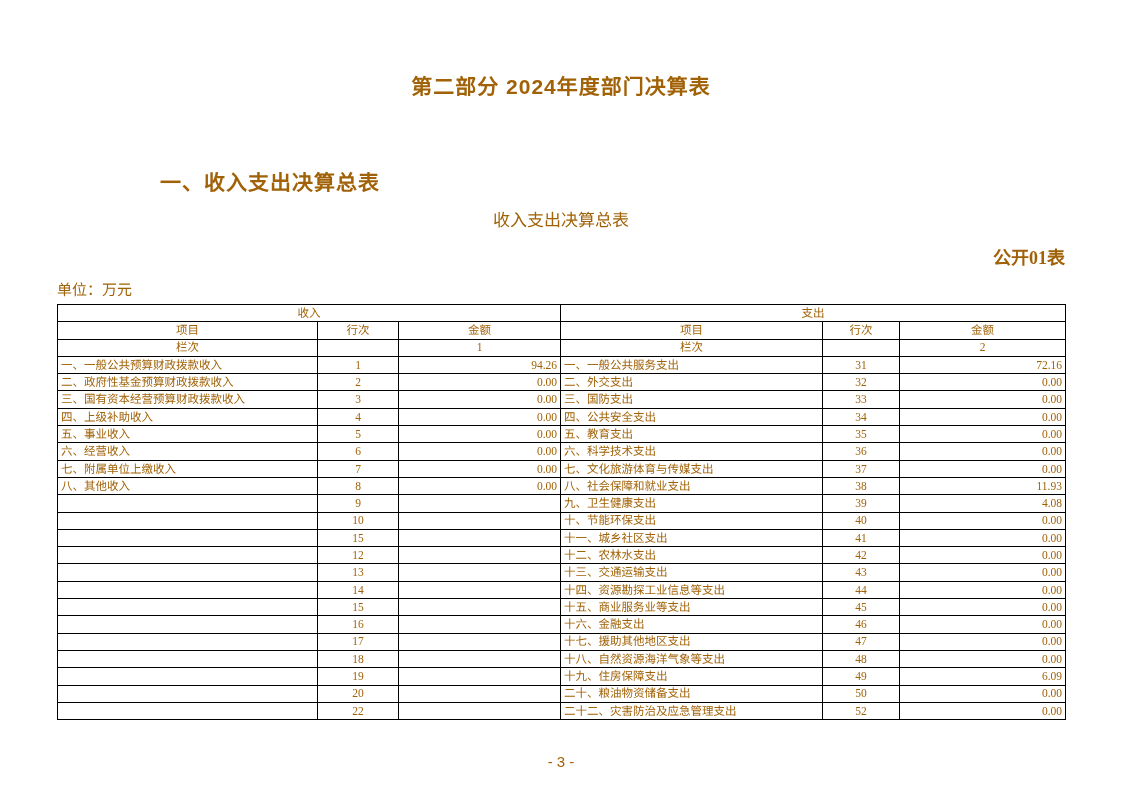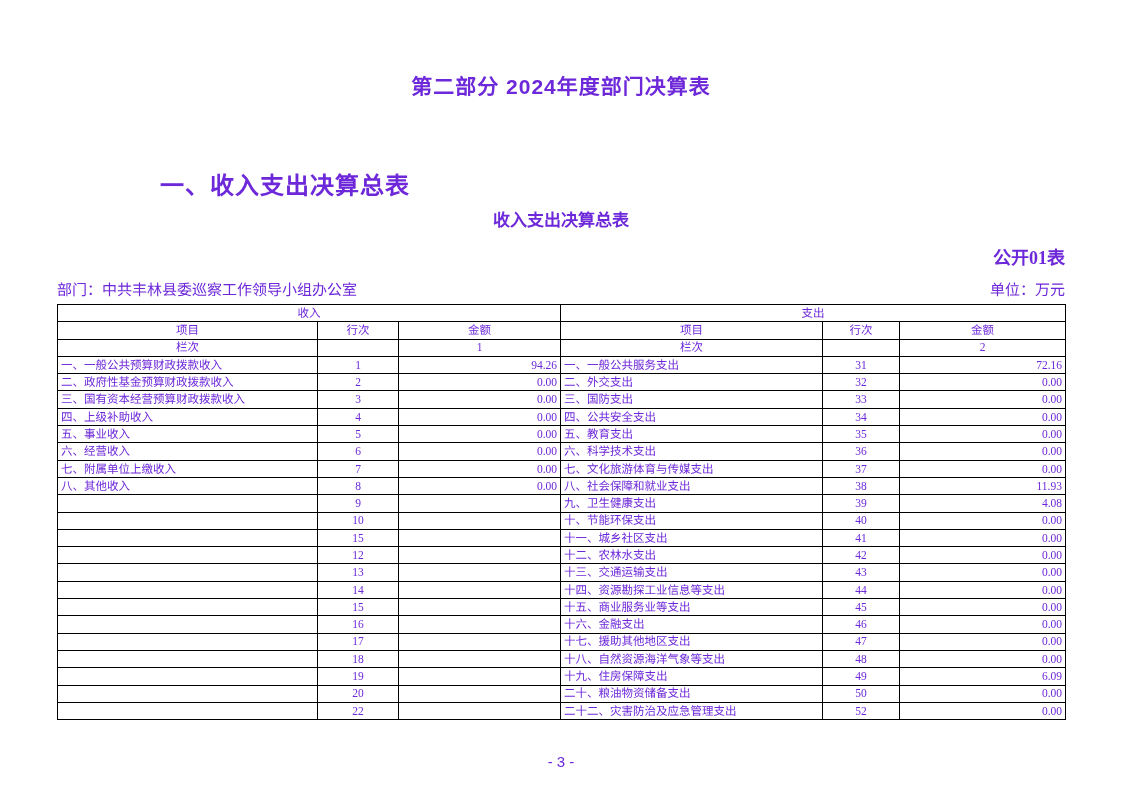--- a/index.html
+++ b/index.html
@@ -1,52 +1,52 @@
 <!DOCTYPE html>
 <html lang="zh-CN"><head>
 <meta charset="utf-8">
 <style>
   html, body { margin: 0; padding: 0; background: #ffffff; }
   .page {
     position: relative;
     width: 1122px;
     height: 793px;
     background: #ffffff;
-    color: #6d28d9;
+    color: #a16207;
     font-family: "Liberation Serif", "DejaVu Serif", serif;
     overflow: hidden;
   }
   .part-title {
     position: absolute;
     top: 70px; left: 0;
     width: 100%;
     margin: 0;
     text-align: center;
     font-family: "Liberation Sans", "DejaVu Sans", sans-serif;
     font-weight: bold;
     font-size: 21px;
     letter-spacing: 1px;
   }
   .section-title {
     position: absolute;
     top: 166px; left: 160px;
     margin: 0;
     font-family: Liberation Serif, serif;
     font-weight: bold;
-    font-size: 24px;
+    font-size: 21px;
     letter-spacing: 1px;
   }
   .table-title {
     position: absolute;
     top: 206px; left: 0;
     width: 100%;
     margin: 0;
     text-align: center;
     font-family: "Liberation Sans", "DejaVu Sans", sans-serif;
-    font-weight: bold;
+    font-weight: normal;
     font-size: 17px;
   }
   .table-code {
     position: absolute;
     top: 243px; right: 57px;
     font-size: 18px;
     font-weight: bold;
   }
   .meta-row {
     position: absolute;
@@ -92,21 +92,20 @@
 
   <h1 class="part-title">第二部分 2024年度部门决算表</h1>
 
   <h2 class="section-title">一、收入支出决算总表</h2>
 
   <h3 class="table-title">收入支出决算总表</h3>
 
   <div class="table-code">公开01表</div>
 
   <div class="meta-row">
-    <span>部门：中共丰林县委巡察工作领导小组办公室</span>
     <span>单位：万元</span>
   </div>
 
   <table class="statement">
     <colgroup>
       <col style="width:260px">
         <col style="width:81px">
         <col style="width:162px">
       <col style="width:262px">
         <col style="width:77px">

